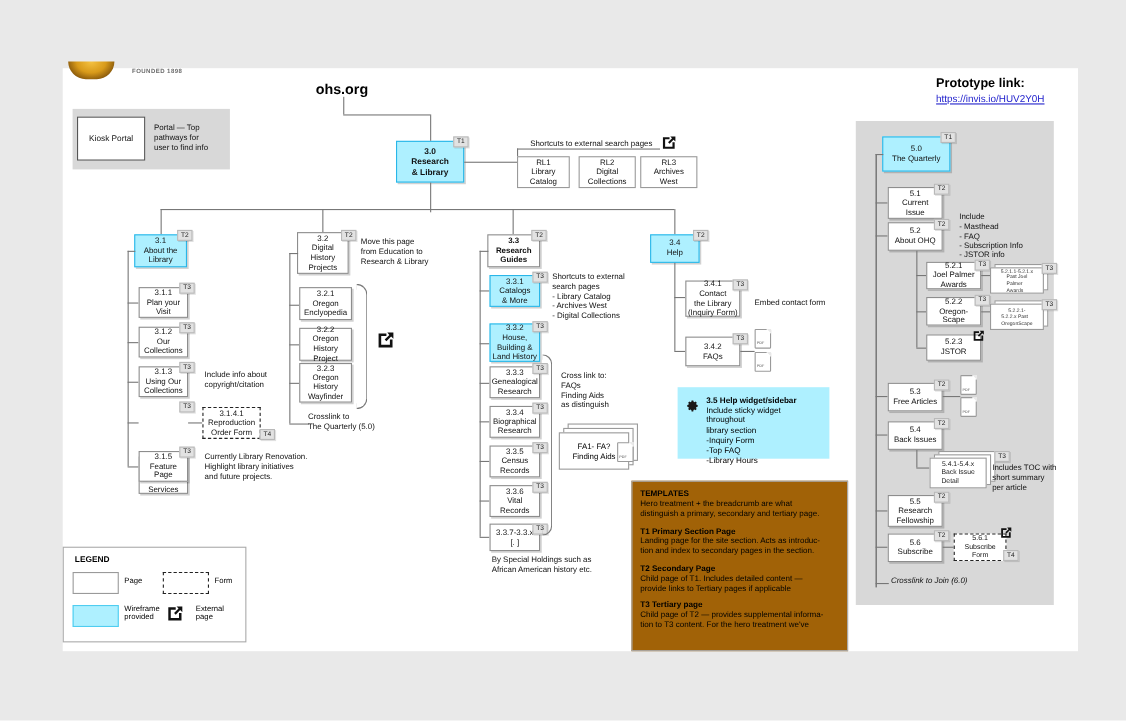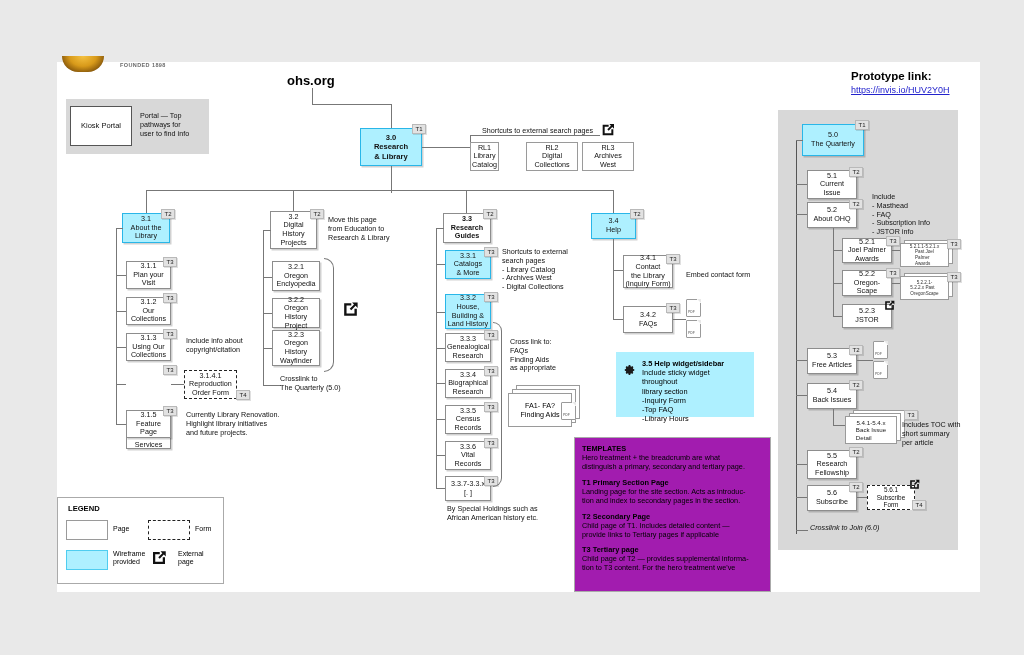--- a/index.html
+++ b/index.html
@@ -46,21 +46,21 @@
   .pdf span{position:absolute;left:1px;bottom:2px;font-size:3.4px;color:#8a8a8a;font-weight:bold;}
 
   .stack{position:absolute;}
   .stack .sh{position:absolute;background:#fff;border:1px solid #9a9a9a;}
 
   .helpbox{position:absolute;background:#aef0ff;padding:7px 8px 8px 8px;box-sizing:border-box;}
   .helpbox .hb-t{font-size:7.4px;font-weight:bold;line-height:9px;}
   .helpbox .hb-b{font-size:7.4px;line-height:9.3px;white-space:pre-line;}
   .gear{position:absolute;left:8px;top:10px;width:12px;height:12px;}
 
-  .tmpl{position:absolute;left:574px;top:437px;width:197px;height:155px;background:#a21caf;border:1px solid #aaa;
+  .tmpl{position:absolute;left:574px;top:437px;width:197px;height:155px;background:#a16207;border:1px solid #aaa;
         box-sizing:border-box;padding:6px 7px;overflow:hidden;}
   .tmpl h4{margin:0 0 1px 0;font-size:7.4px;font-weight:bold;}
   .tmpl p{margin:0 0 6px 0;font-size:7.3px;line-height:8.9px;white-space:pre-line;}
 
   .legend{position:absolute;left:57px;top:497px;width:167px;height:87px;background:#fff;border:1px solid #aaa;box-sizing:border-box;}
   .legend .lg-t{position:absolute;left:10px;top:6px;font-size:7.6px;font-weight:bold;}
   .lg-sw{position:absolute;width:40px;height:18px;background:#fff;border:1px solid #9a9a9a;}
   .lg-sw.cy{background:#aef0ff;border-color:#4fcdf0;}
   .lg-sw.dash{border:1.3px dashed #222;}
   .lg-lb{position:absolute;font-size:7px;line-height:8.4px;white-space:pre-line;}
@@ -102,21 +102,21 @@
   <div class="ln lnv" style="left:470px;top:135px;height:12px;"></div>
   <div class="ln lnh" style="left:470px;top:135px;width:130px;"></div>
 
   <div class="note" style="left:482px;top:127px;">Shortcuts to external search pages</div>
   <div class="ext" style="left:600px;top:122px;">
     <svg viewBox="0 0 24 24">
         <path d="M4 4h9v3H7v10h10v-6h3v9H4z" fill="#111"></path>
         <path d="M14 3h7v7l-2.6-2.6L13 13l-2-2 5.4-5.4z" fill="#111"></path>
       </svg>
   </div>
-  <div class="node rl" style="left:470px;top:142px;width:29px;height:29px;">
+  <div class="node rl" style="left:470px;top:142px;width:48px;height:29px;">
     <span>RL1</span>
     <span style="white-space:pre-line">Library
 Catalog</span>
   </div>
   <div class="node rl" style="left:526px;top:142px;width:52px;height:29px;">
     <span>RL2</span>
     <span style="white-space:pre-line">Digital
 Collections</span>
   </div>
   <div class="node rl" style="left:582px;top:142px;width:52px;height:29px;">
@@ -314,21 +314,21 @@
   </div>
   <div class="tag" style="left:484px;top:476px;">T3</div>
   <div class="note" style="left:447px;top:505px;">By Special Holdings such as
 African American history etc.</div>
 
   <div class="brace" style="left:493px;top:322px;width:8px;height:163px;"></div>
 
   <div class="note" style="left:510px;top:338px;">Cross link to:
 FAQs
 Finding Aids
-as appropriate</div>
+as distinguish</div>
 
   <div class="stack" style="left:508px;top:385px;">
     <div class="sh" style="left:8px;top:0;width:62px;height:32px;"></div>
     <div class="sh" style="left:4px;top:4px;width:62px;height:32px;"></div>
     <div class="sh" style="left:0px;top:8px;width:62px;height:32px;display:flex;flex-direction:column;align-items:center;justify-content:center;font-size:7.2px;line-height:9px;">
       <span>FA1- FA?</span>
       <span>Finding Aids</span>
     </div>
   </div>
   <div class="pdf" style="left:561px;top:402px;">

